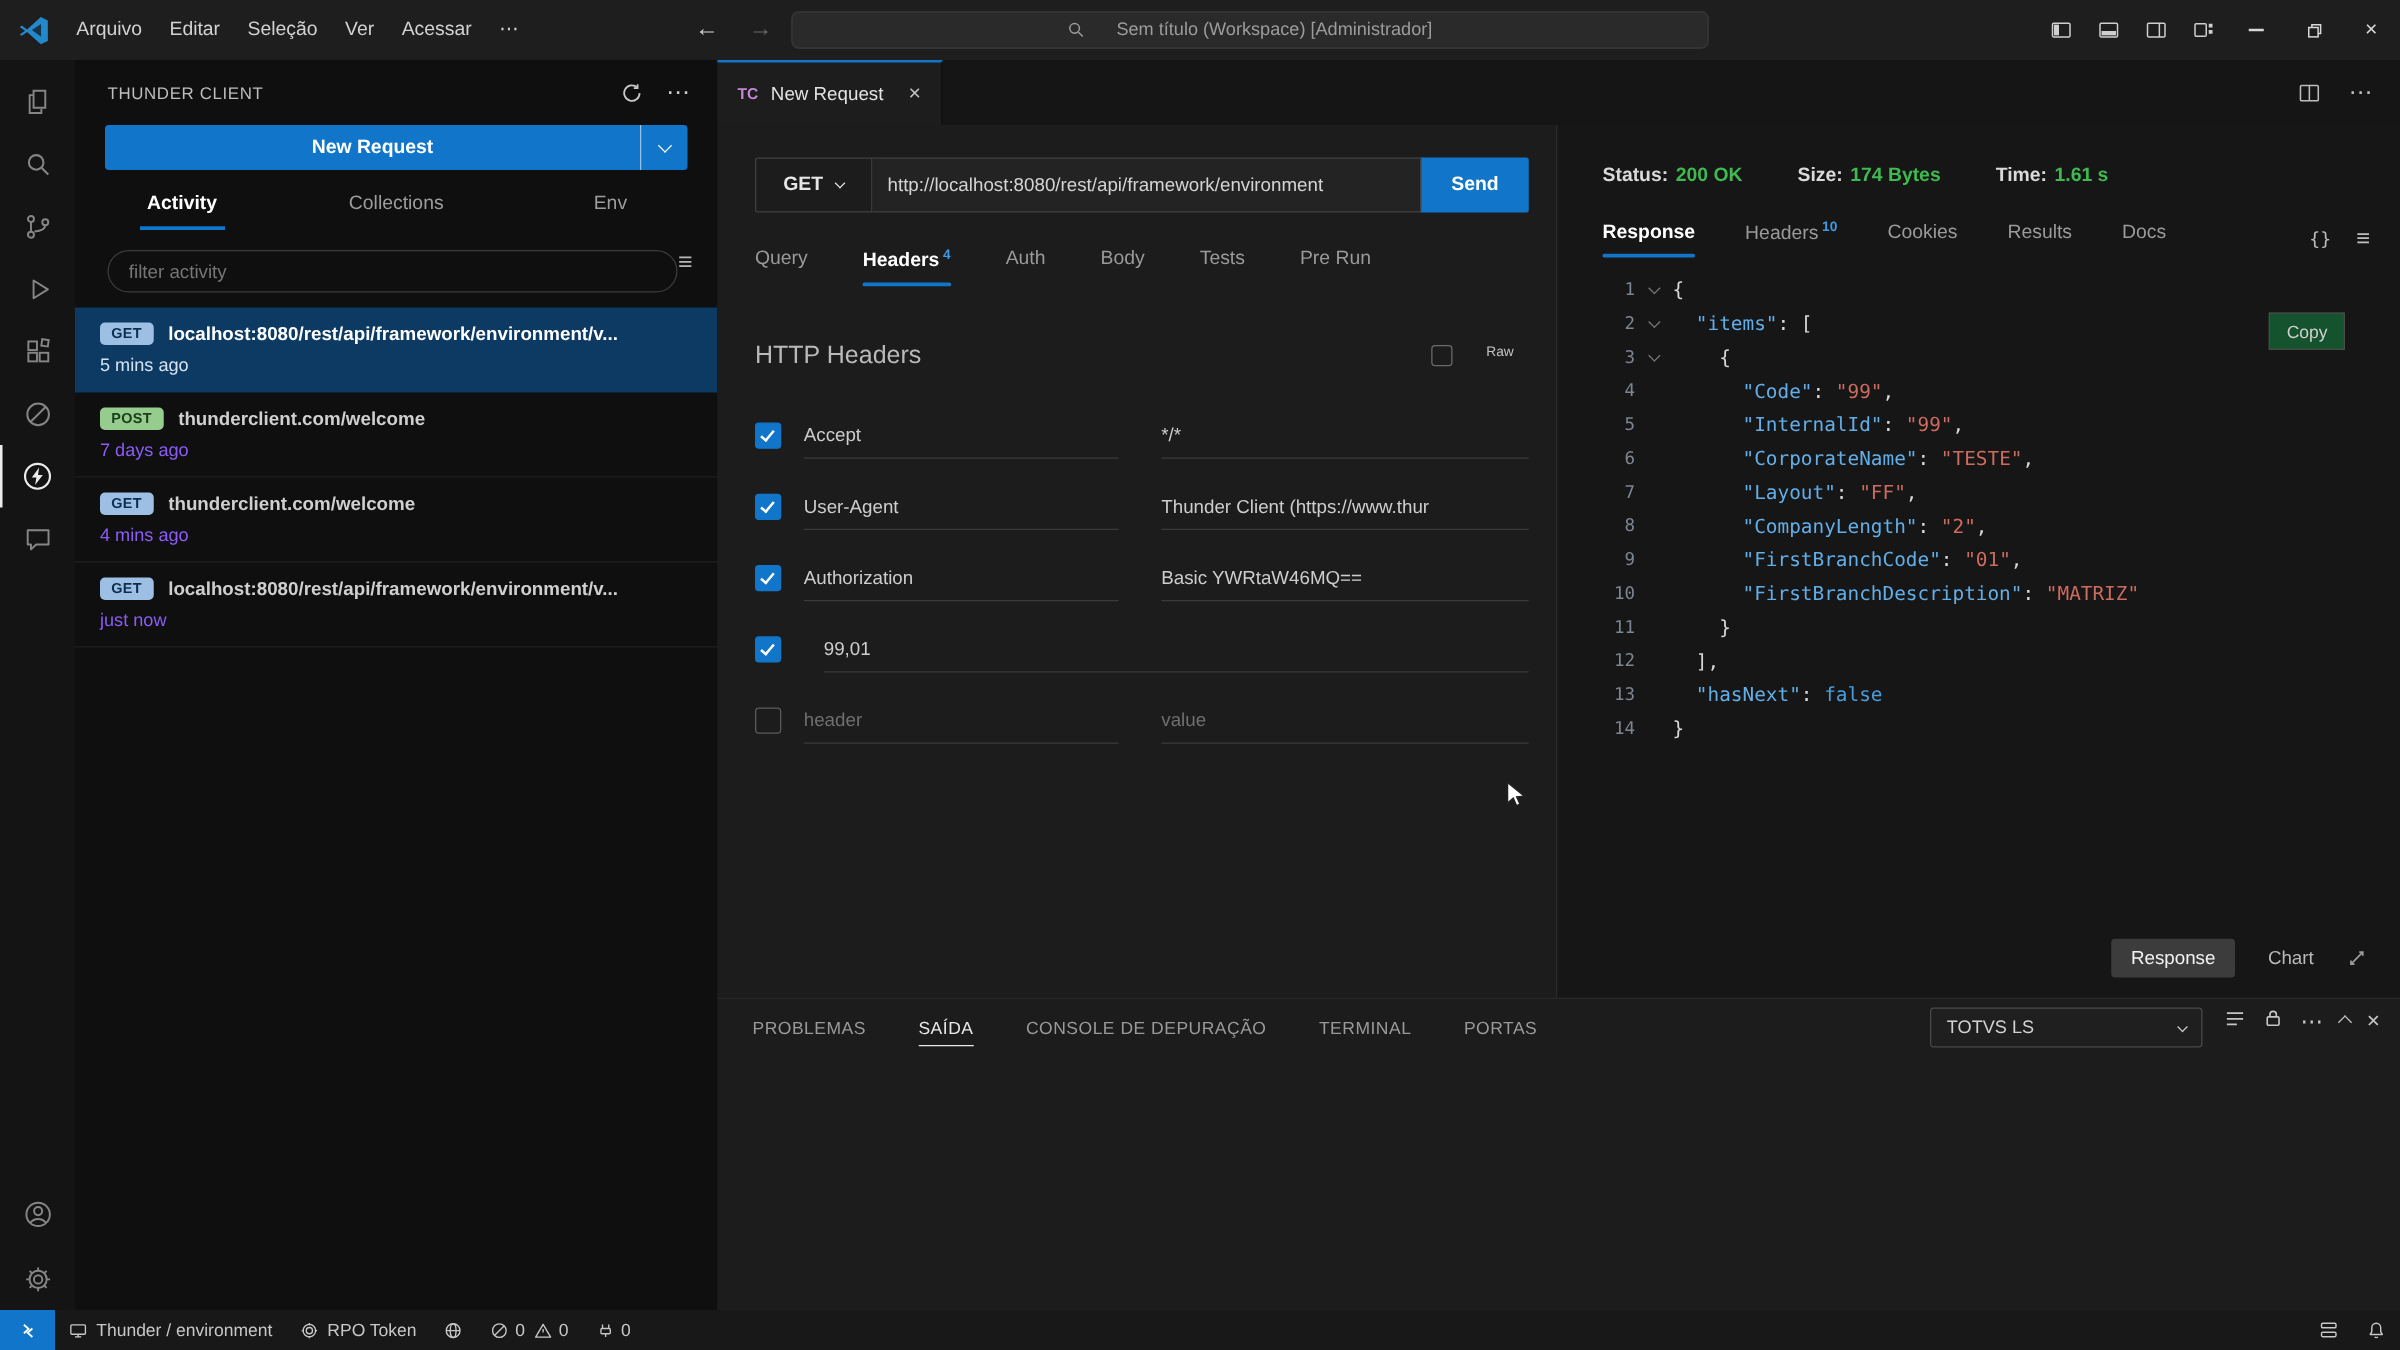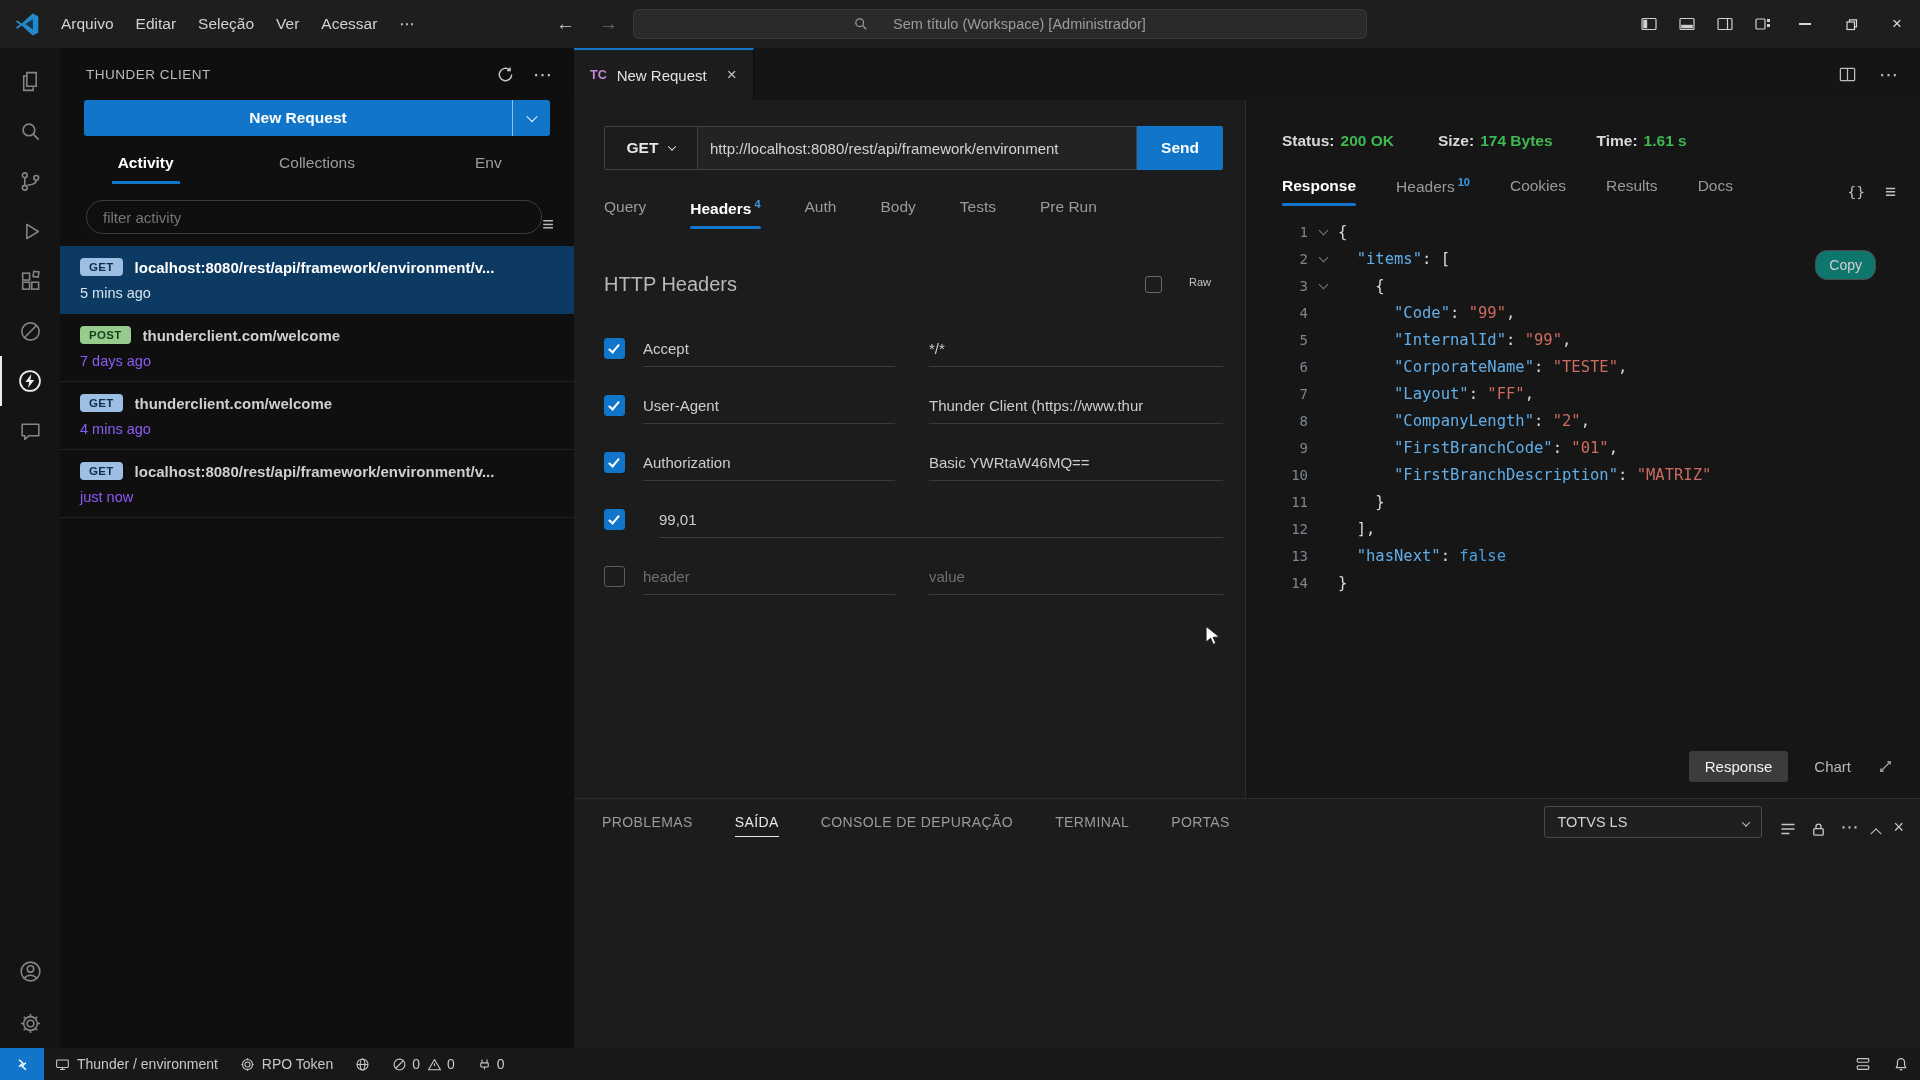--- a/index.html
+++ b/index.html
@@ -37,21 +37,21 @@
   .sb-title{font-size:13.5px;letter-spacing:.5px;color:#bdbdbd}
   .sb-head-icons{margin-left:auto;display:flex;gap:18px;color:#c9c9c9;align-items:center}
   .btn-new{margin:6px 24px 0;height:36px;display:flex;background:var(--accent);border-radius:3px;color:#fff}
   .btn-new-label{flex:1;text-align:center;line-height:36px;font-size:15.5px;font-weight:700}
   .btn-new-split{width:38px;border-left:1px solid rgba(255,255,255,.55);display:flex;align-items:center;justify-content:center}
   .sb-tabs{display:flex;margin-top:10px;height:46px;align-items:center}
   .sb-tab{flex:1;text-align:center;font-size:15.5px;color:#9d9d9d}
   .sb-tab>span{display:inline-block;padding:0 6px 9px;border-bottom:3px solid transparent}
   .sb-tab.active{color:#fff;font-weight:700}
   .sb-tab.active>span{border-bottom-color:var(--accent)}
-  .filter-row{display:flex;align-items:flex-end;margin:8px 20px 4px 26px;}
+  .filter-row{display:flex;align-items:flex-start;margin:8px 20px 4px 26px;}
   .filter-input{flex:1;height:34px;background:transparent;border:1px solid #3c3c3c;border-radius:17px;color:#ccc;padding:0 16px;font-size:15px;outline:none;font-family:inherit}
   .filter-input::placeholder{color:#757575}
   .filter-menu{color:#b5b5b5;font-size:20px;line-height:1}
   .act-list{margin-top:8px}
   .act-item{padding:12px 20px;border-bottom:1px solid #212121}
   .act-item.selected{background:#0d3a62;border-bottom-color:transparent}
   .act-l1{display:flex;align-items:center;gap:12px}
   .badge{font-size:11.5px;font-weight:700;padding:3px 9px;border-radius:4px;letter-spacing:.3px;flex:none}
   .badge.get{background:#9dbfe3;color:#0c2e4e}
   .badge.post{background:#97cc8f;color:#173f19}
@@ -104,32 +104,32 @@
   .resp-tab-icons{margin-left:auto;display:flex;align-items:center;gap:20px;color:#bdbdbd}
   .braces-glyph{font-family:"DejaVu Sans Mono",monospace;font-size:14.5px}
   .lines-glyph{font-size:19px;line-height:1}
   .code{font-family:"DejaVu Sans Mono",monospace;font-size:15.5px;line-height:27px;margin:12px 0 0 14px;color:#d8d8d8}
   .cl{display:flex}
   .lnum{width:48px;text-align:right;color:#7d8590;flex:none;font-size:14px}
   .lfold{width:30px;flex:none;display:flex;align-items:center;justify-content:center}
   .fchev{width:7px;height:7px;border-right:1.5px solid #8a8a8a;border-bottom:1.5px solid #8a8a8a;transform:rotate(45deg);margin-top:-4px;opacity:.85}
   .ltext{white-space:pre}
   .tk-k{color:var(--json-key)}.tk-s{color:var(--json-string)}.tk-b{color:var(--json-bool)}.tk-p{color:#d8d8d8}
-  .copy-btn{position:absolute;top:150px;right:44px;background:#0f766e;border:1px solid #4a4a4a;border-radius:12px;color:#d0d0d0;font-size:14px;padding:6px 13px;font-family:inherit}
+  .copy-btn{position:absolute;top:150px;right:44px;background:#14532d;border:1px solid #4a4a4a;border-radius:0;color:#d0d0d0;font-size:14px;padding:6px 13px;font-family:inherit}
   .resp-footer{position:absolute;right:26px;bottom:16px;display:flex;align-items:center;gap:26px}
   .resp-pill{background:#3c3c3c;color:#f2f2f2;font-size:15px;padding:7px 16px;border-radius:3px}
   .chart-label{color:#b9b9b9;font-size:15px}
 
   
   .panel{height:250px;flex:none;border-top:1px solid #2c2c2c;background:#1c1c1c;display:flex;flex-direction:column}
   .panel-bar{height:46px;display:flex;align-items:center;padding:0 16px 0 28px}
   .ptab{font-size:14px;letter-spacing:.4px;color:#9a9a9a;margin-right:42px;height:46px;line-height:46px;position:relative;white-space:nowrap}
   .ptab.active{color:#e8e8e8}
   .ptab.active::after{content:'';position:absolute;bottom:8px;left:0;right:0;height:1.5px;background:#e8e8e8}
-  .panel-right{margin-left:auto;display:flex;align-items:flex-end;gap:13px;color:#c5c5c5}
+  .panel-right{margin-left:auto;display:flex;align-items:flex-start;gap:13px;color:#c5c5c5}
   .out-select{width:218px;height:32px;border:1px solid #4a4a4a;background:#1f1f1f;border-radius:3px;display:flex;align-items:center;padding:0 12px;font-size:14.5px;color:#d2d2d2;margin-right:4px}
   .panel-x{font-size:18px}
   .panel-dots{font-size:18px;letter-spacing:1px}
   .panel-body{flex:1}
 
   
   .statusbar{background:#181818;display:flex;align-items:center;font-size:14px;color:#c8c8c8}
   .remote{width:44px;height:100%;background:var(--accent);display:flex;align-items:center;justify-content:center;color:#fff;flex:none}
   .sb-item{display:flex;align-items:center;gap:7px;padding:0 11px;height:100%;white-space:nowrap}
   .sb-item .num{margin-left:-2px}

